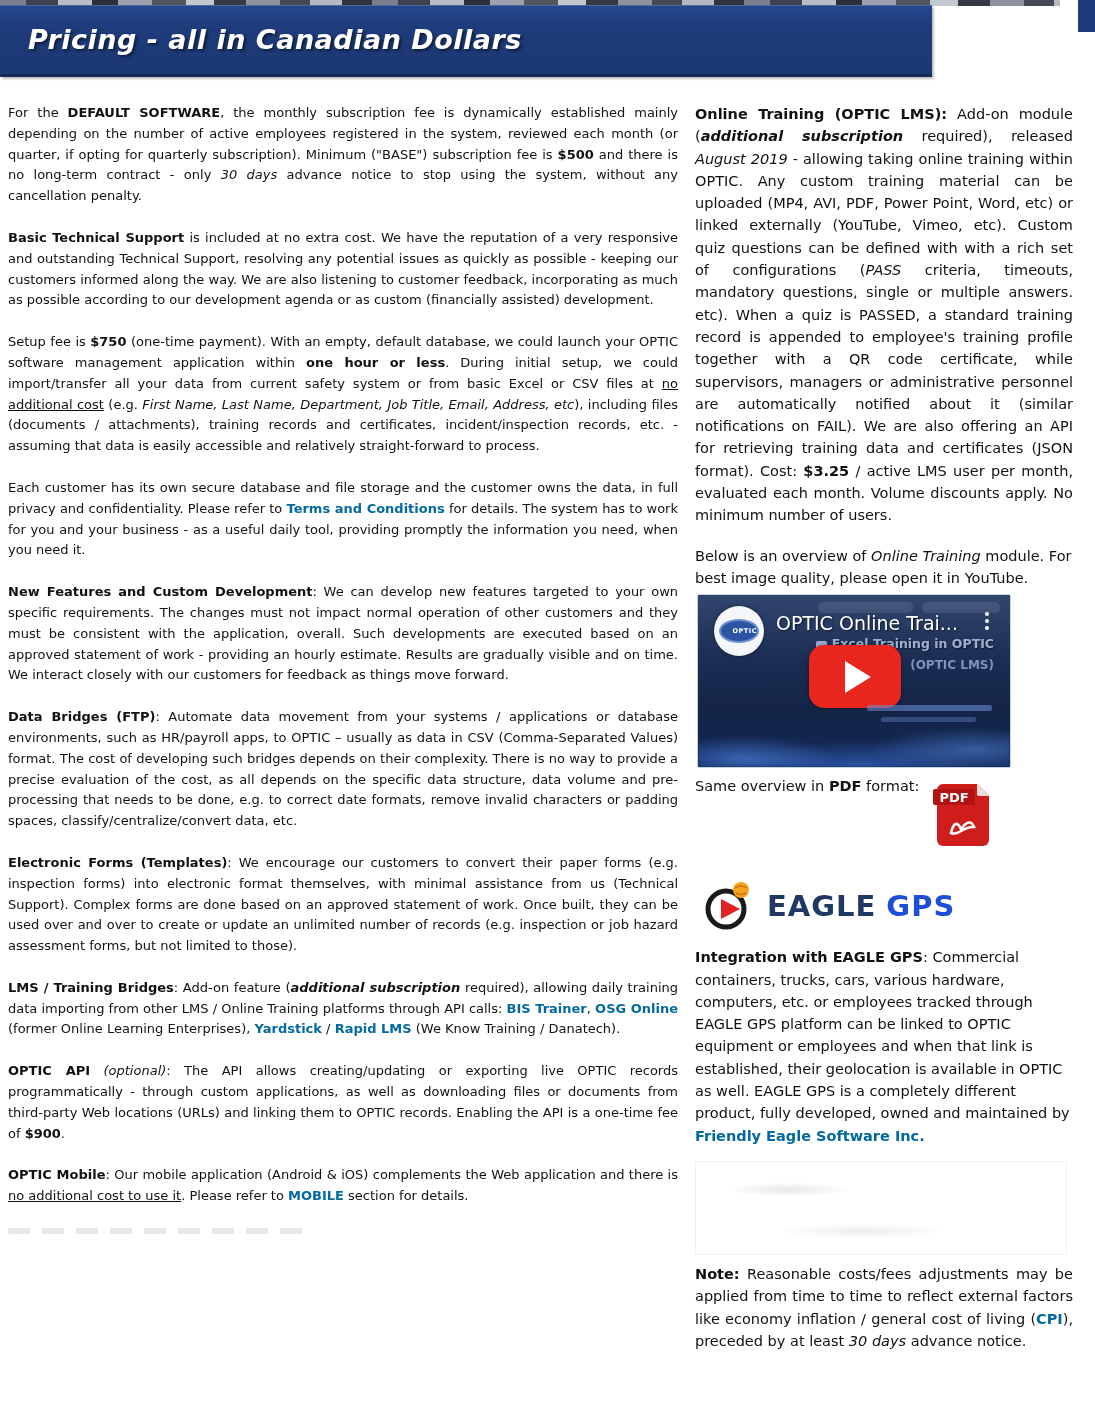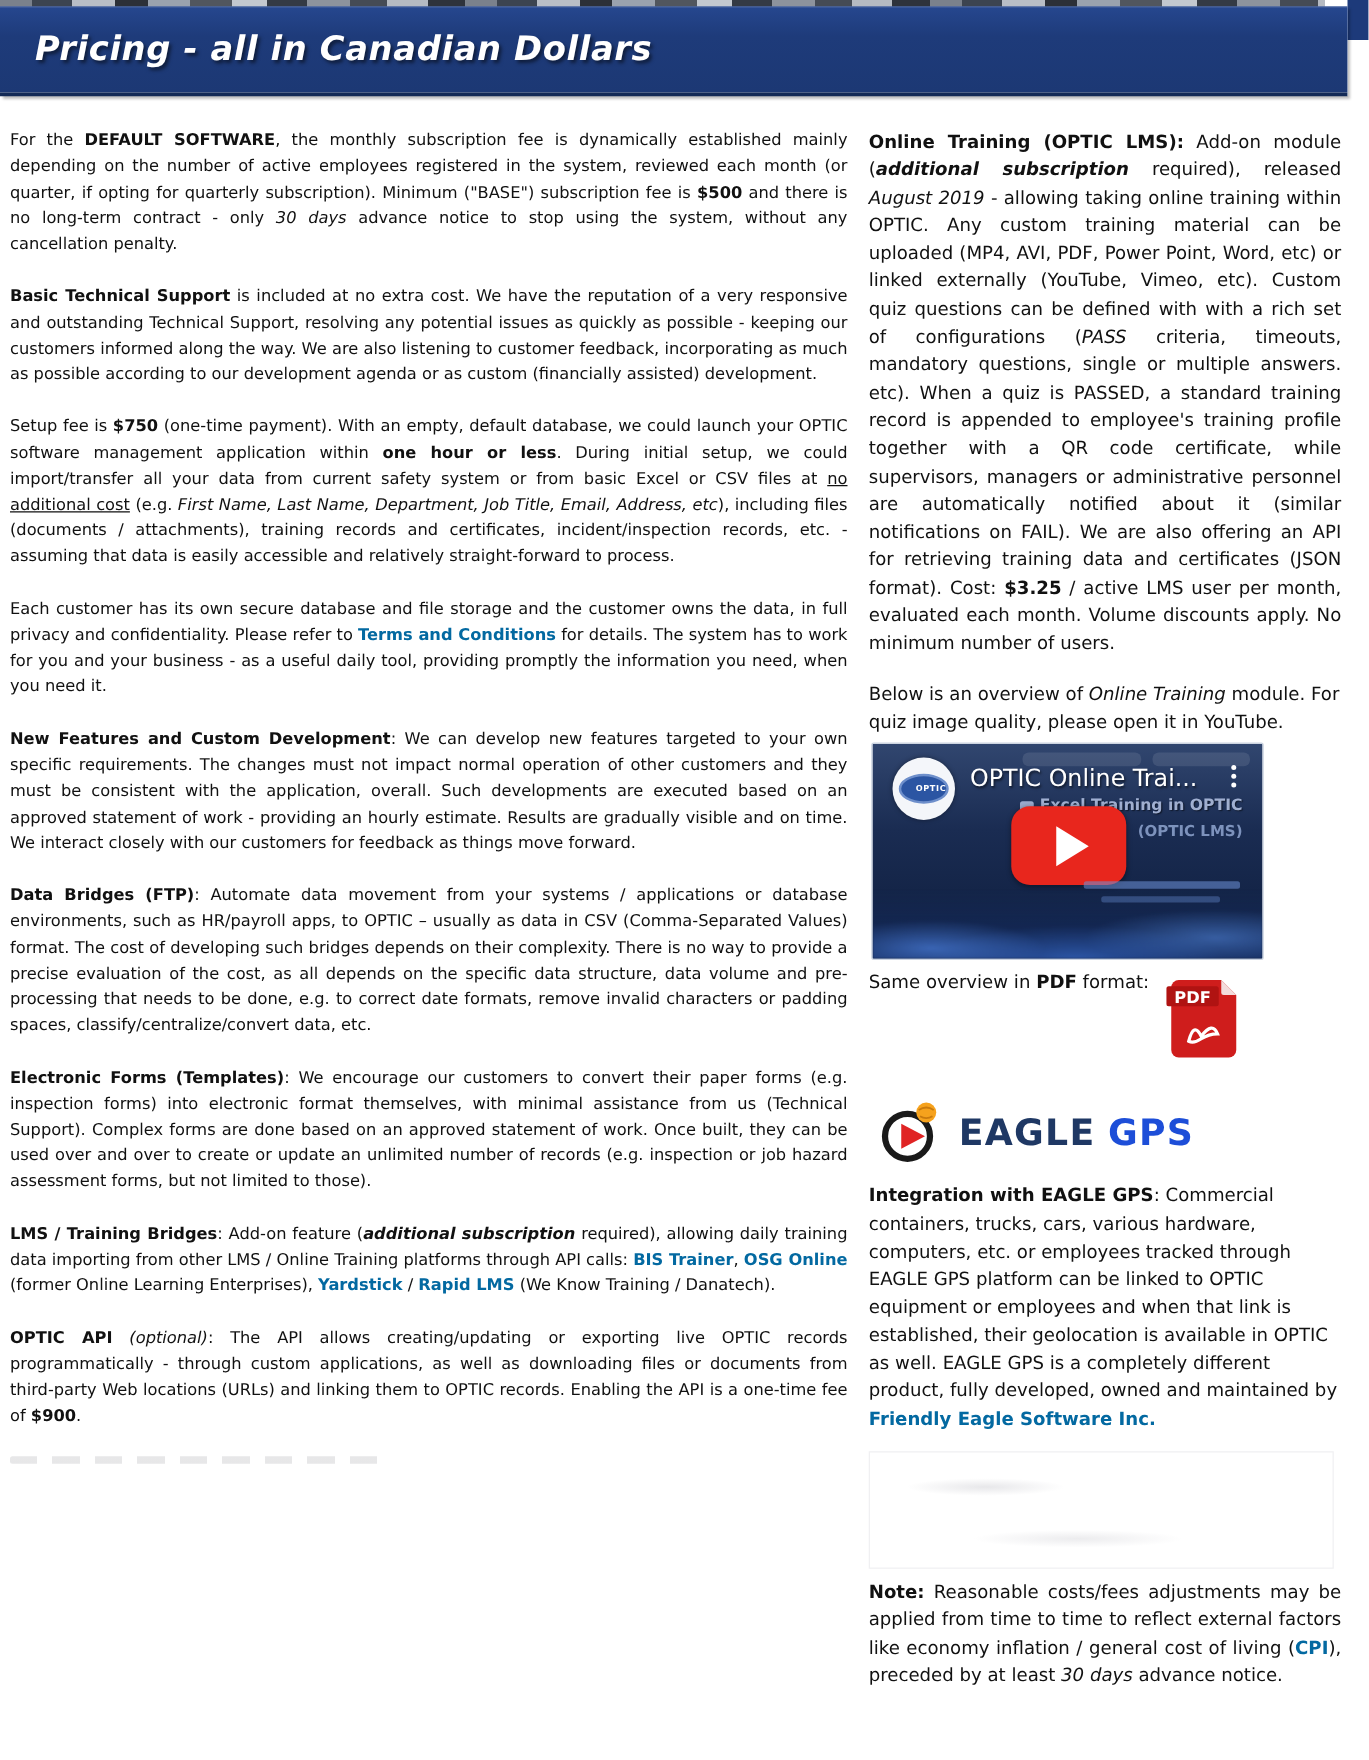--- a/index.html
+++ b/index.html
@@ -18,21 +18,21 @@
       #7a818c 0 26px,#3c4450 26px 58px,#b9bec6 58px 92px,#2c3038 92px 118px,
       #9aa2ae 118px 152px,#51565e 152px 186px,#c3c8cf 186px 214px,#343a44 214px 246px,
       #8d939d 246px 280px,#454b55 280px 310px,#b5bac2 310px 342px,#2e333c 342px 372px);
   }
   .corner-block{
     position:absolute;top:0;right:0;width:17px;height:32px;
     background:#1d3a7a;
   }
   
   .banner{
-    position:absolute;top:5px;left:0;width:1078px;height:72px;
+    position:absolute;top:5px;left:0;width:932px;height:72px;
     background:linear-gradient(180deg,#26478f 0%,#1e3b7a 35%,#1c3874 100%);
     border-bottom:3px solid #132a56;
     box-shadow:inset 0 1px 0 rgba(255,255,255,.18), 2px 2px 2px rgba(0,0,0,.25);
     display:flex;align-items:center;
     box-sizing:border-box;
   }
   .banner h1{
     margin:0 0 0 28px;
     font-size:27px;line-height:1;
     font-style:italic;font-weight:bold;color:#ffffff;
@@ -173,28 +173,29 @@
     <div class="col-left">
       <p class="justify"><span class="seg-n">For the </span><span class="seg-b">DEFAULT SOFTWARE</span><span class="seg-n">, the monthly subscription fee is dynamically established mainly depending on the number of active employees registered in the system, reviewed each month (or quarter, if opting for quarterly subscription). Minimum ("BASE") subscription fee is </span><span class="seg-b">$500</span><span class="seg-n"> and there is no long-term contract - only </span><span class="seg-i">30 days</span><span class="seg-n"> advance notice to stop using the system, without any cancellation penalty.</span></p>
       <p class="justify"><span class="seg-b">Basic Technical Support</span><span class="seg-n"> is included at no extra cost. We have the reputation of a very responsive and outstanding Technical Support, resolving any potential issues as quickly as possible - keeping our customers informed along the way. We are also listening to customer feedback, incorporating as much as possible according to our development agenda or as custom (financially assisted) development.</span></p>
       <p class="justify"><span class="seg-n">Setup fee is </span><span class="seg-b">$750</span><span class="seg-n"> (one-time payment). With an empty, default database, we could launch your OPTIC software management application within </span><span class="seg-b">one hour or less</span><span class="seg-n">. During initial setup, we could import/transfer all your data from current safety system or from basic Excel or CSV files at </span><span class="seg-u">no additional cost</span><span class="seg-n"> (e.g. </span><span class="seg-i">First Name, Last Name, Department, Job Title, Email, Address, etc</span><span class="seg-n">), including files (documents / attachments), training records and certificates, incident/inspection records, etc. - assuming that data is easily accessible and relatively straight-forward to process.</span></p>
       <p class="justify"><span class="seg-n">Each customer has its own secure database and file storage and the customer owns the data, in full privacy and confidentiality. Please refer to </span><a class="seg-link" href="#">Terms and Conditions</a><span class="seg-n"> for details. The system has to work for you and your business - as a useful daily tool, providing promptly the information you need, when you need it.</span></p>
       <p class="justify"><span class="seg-b">New Features and Custom Development</span><span class="seg-n">: We can develop new features targeted to your own specific requirements. The changes must not impact normal operation of other customers and they must be consistent with the application, overall. Such developments are executed based on an approved statement of work - providing an hourly estimate. Results are gradually visible and on time. We interact closely with our customers for feedback as things move forward.</span></p>
       <p class="justify"><span class="seg-b">Data Bridges (FTP)</span><span class="seg-n">: Automate data movement from your systems / applications or database environments, such as HR/payroll apps, to OPTIC – usually as data in CSV (Comma-Separated Values) format. The cost of developing such bridges depends on their complexity. There is no way to provide a precise evaluation of the cost, as all depends on the specific data structure, data volume and pre-processing that needs to be done, e.g. to correct date formats, remove invalid characters or padding spaces, classify/centralize/convert data, etc.</span></p>
       <p class="justify"><span class="seg-b">Electronic Forms (Templates)</span><span class="seg-n">: We encourage our customers to convert their paper forms (e.g. inspection forms) into electronic format themselves, with minimal assistance from us (Technical Support). Complex forms are done based on an approved statement of work. Once built, they can be used over and over to create or update an unlimited number of records (e.g. inspection or job hazard assessment forms, but not limited to those).</span></p>
       <p class="justify"><span class="seg-b">LMS / Training Bridges</span><span class="seg-n">: Add-on feature (</span><span class="seg-bi">additional subscription</span><span class="seg-n"> required), allowing daily training data importing from other LMS / Online Training platforms through API calls: </span><a class="seg-link" href="#">BIS Trainer</a><span class="seg-n">, </span><a class="seg-link" href="#">OSG Online</a><span class="seg-n"> (former Online Learning Enterprises), </span><a class="seg-link" href="#">Yardstick</a><span class="seg-n"> / </span><a class="seg-link" href="#">Rapid LMS</a><span class="seg-n"> (We Know Training / Danatech).</span></p>
       <p class="justify"><span class="seg-b">OPTIC API</span><span class="seg-n"> </span><span class="seg-i">(optional)</span><span class="seg-n">: The API allows creating/updating or exporting live OPTIC records programmatically - through custom applications, as well as downloading files or documents from third-party Web locations (URLs) and linking them to OPTIC records. Enabling the API is a one-time fee of </span><span class="seg-b">$900</span><span class="seg-n">.</span></p>
+      <p class="justify"><span class="seg-b">OPTIC Mobile</span><span class="seg-n">: Our mobile application (Android &amp; iOS) complements the Web application and there is </span><span class="seg-u">no additional cost to use it</span><span class="seg-n">. Please refer to </span><a class="seg-link" href="#">MOBILE</a><span class="seg-n"> section for details.</span></p>
       <div class="bottom-cut"></div>
     </div>
 
     <div class="col-gap"></div>
 
     <div class="col-right">
       <p class="justify" style="margin-bottom:18px;"><span class="seg-b">Online Training (OPTIC LMS):</span><span class="seg-n"> Add-on module (</span><span class="seg-bi">additional subscription</span><span class="seg-n"> required), released </span><span class="seg-i">August 2019</span><span class="seg-n"> - allowing taking online training within OPTIC. Any custom training material can be uploaded (MP4, AVI, PDF, Power Point, Word, etc) or linked externally (YouTube, Vimeo, etc). Custom quiz questions can be defined with with a rich set of configurations (</span><span class="seg-i">PASS</span><span class="seg-n"> criteria, timeouts, mandatory questions, single or multiple answers. etc). When a quiz is PASSED, a standard training record is appended to employee's training profile together with a QR code certificate, while supervisors, managers or administrative personnel are automatically notified about it (similar notifications on FAIL). We are also offering an API for retrieving training data and certificates (JSON format). Cost: </span><span class="seg-b">$3.25</span><span class="seg-n"> / active LMS user per month, evaluated each month. Volume discounts apply. No minimum number of users.</span></p>
-      <p style="margin-bottom:5px;"><span class="seg-n">Below is an overview of </span><span class="seg-i">Online Training</span><span class="seg-n"> module. For quiz image quality, please open it in YouTube.</span></p>
+      <p style="margin-bottom:5px;"><span class="seg-n">Below is an overview of </span><span class="seg-i">Online Training</span><span class="seg-n"> module. For best image quality, please open it in YouTube.</span></p>
 
       <div class="video">
         <div class="smudge s1"></div>
         <div class="smudge s2"></div>
         <div class="vid-avatar">
           <div class="avatar-oval">
             <span>OPTIC</span>
           </div>
         </div>
         <div class="vid-title">OPTIC Online Trai...</div>

